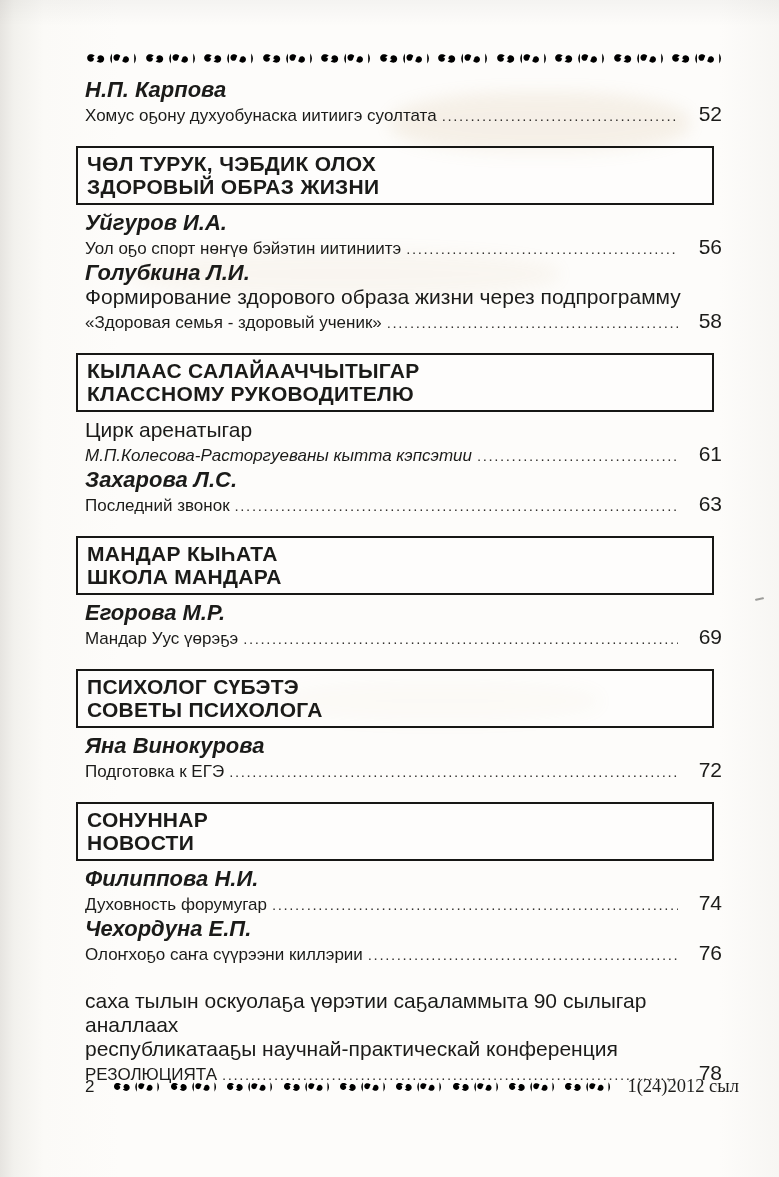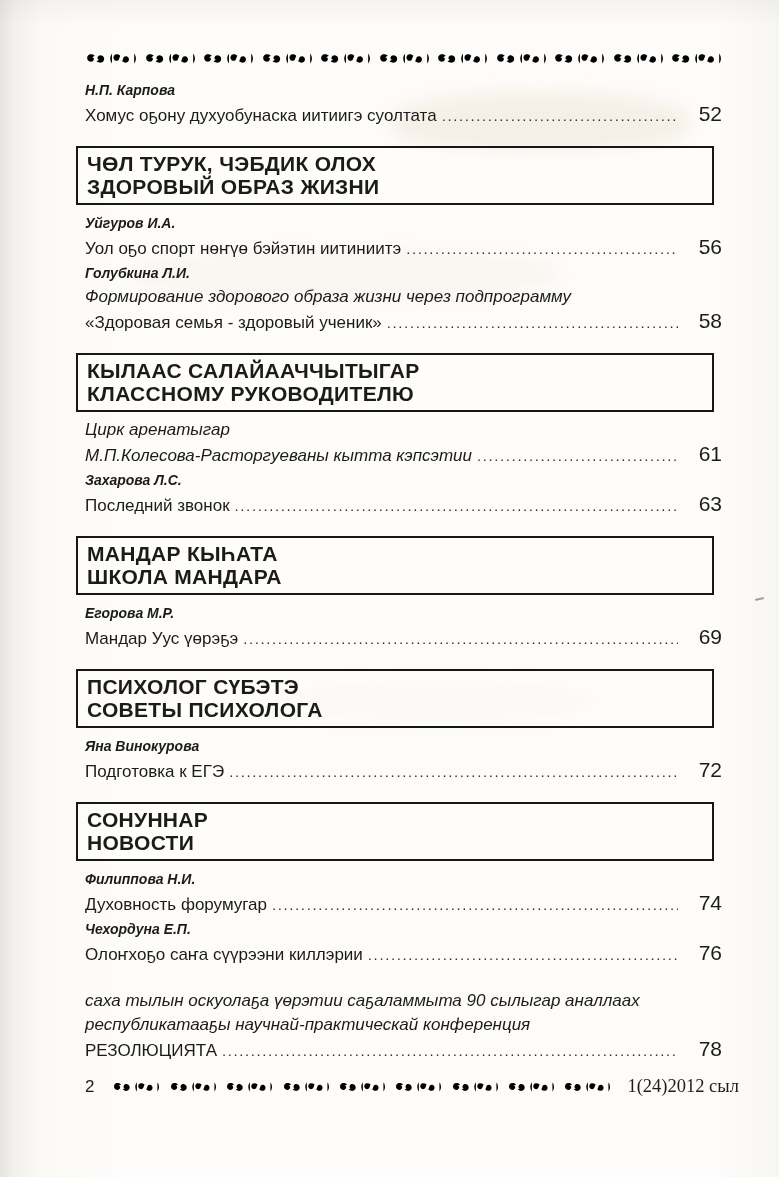--- a/index.html
+++ b/index.html
@@ -19,22 +19,22 @@
   .b1{left:390px;top:92px;width:300px;height:62px;opacity:.14;}
   .b2{left:130px;top:250px;width:430px;height:48px;opacity:.07;}
   .b3{left:280px;top:680px;width:320px;height:42px;opacity:.06;}
   .artifact{position:absolute;right:15px;top:598px;width:9px;height:2px;background:#6c6c68;opacity:.65;transform:rotate(-12deg);border-radius:1px;}
 
   .content{position:relative;padding:50px 57px 0 85px;}
 
   .orn-row{display:flex;justify-content:space-between;align-items:center;height:16px;margin-bottom:12px;}
   svg.orn{width:52px;height:15px;flex:0 0 auto;}
 
-  .author{font-weight:700;font-style:italic;font-size:14px;line-height:24px;}
-  .toc-text{font-size:17px;line-height:24px;font-style:italic;}
+  .author{font-weight:700;font-style:italic;font-size:22px;line-height:24px;}
+  .toc-text{font-size:21px;line-height:24px;}
   .toc-line{display:flex;align-items:baseline;font-size:17px;line-height:24px;}
   .toc-line .t{white-space:nowrap;padding-right:5px;}
   .toc-line .t.italic{font-style:italic;}
   .leader{flex:1;overflow:hidden;white-space:nowrap;}
   .leader::after{
     content:"................................................................................................................................";
     letter-spacing:1.6px;font-size:15px;color:#34322f;
   }
   .pg{min-width:34px;text-align:right;padding-left:10px;font-size:21px;}
 

